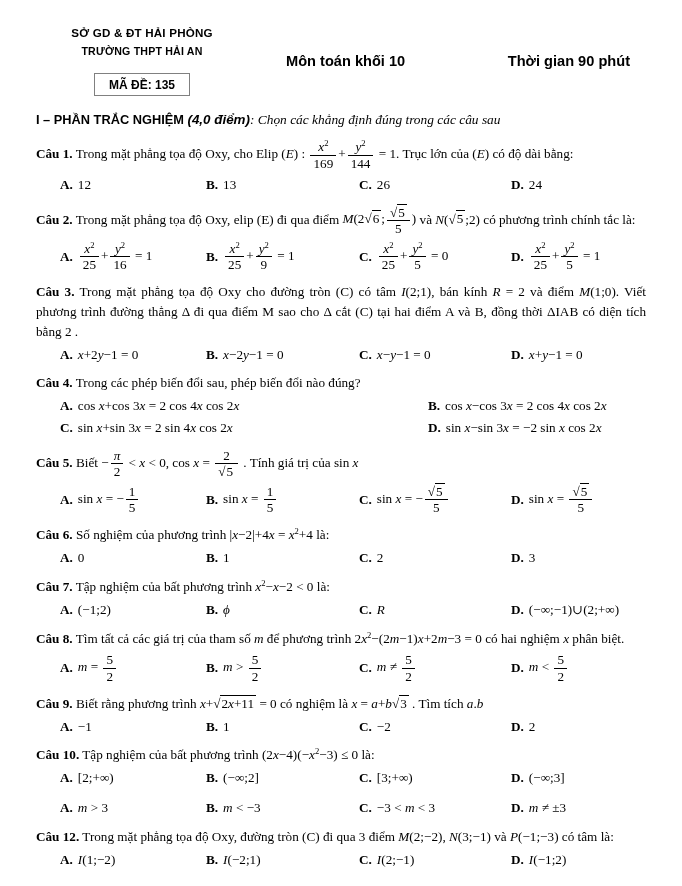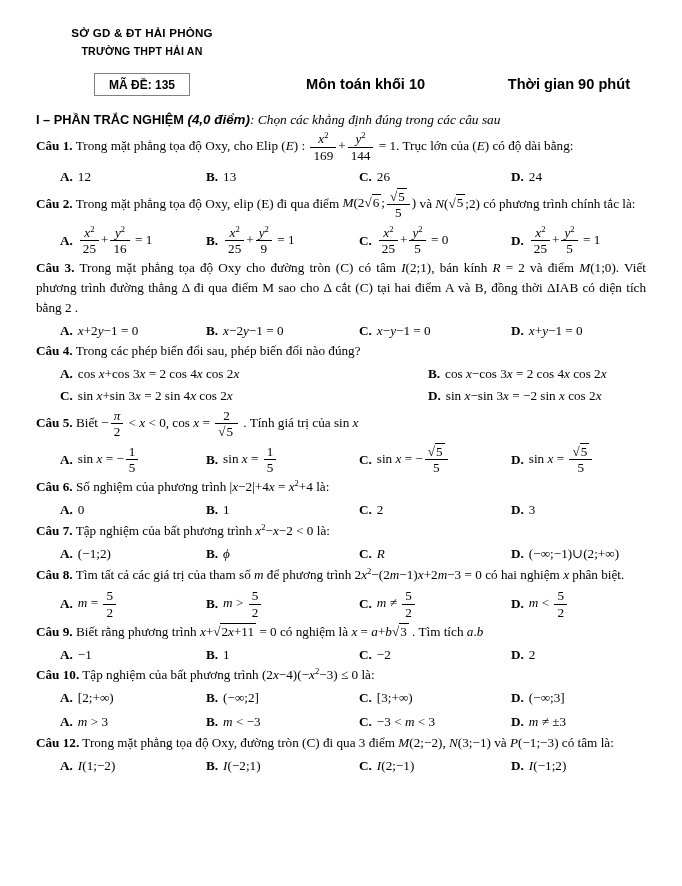--- a/index.html
+++ b/index.html
@@ -3,35 +3,35 @@
 <meta charset="utf-8">
 <style>
   html,body{margin:0;padding:0;background:#ffffff;}
   .page{
     width:682px;min-height:886px;box-sizing:border-box;
     padding:24px 36px 14px 36px;
     font-family:"Liberation Serif","DejaVu Serif",serif;
     font-size:13.2px;color:#000;line-height:1.5;background:#ffffff;
   }
   
-  .header{display:flex;align-items:flex-end;gap:20px;}
+  .header{display:flex;align-items:center;}
   .hleft{width:212px;text-align:center;font-family:"Liberation Sans","DejaVu Sans",sans-serif;font-weight:bold;}
   .dep{font-size:11.6px;letter-spacing:.2px;}
   .sch{font-size:10.6px;margin-top:3px;letter-spacing:.2px;}
   .codewrap{margin-top:13px;}
   .code-box{display:inline-block;border:1px solid #808080;padding:2px 14px 1px;font-size:12px;}
   .hright{flex:1;padding-left:38px;font-family:"Liberation Sans","DejaVu Sans",sans-serif;font-weight:bold;}
   .title{font-size:15.6px;white-space:nowrap;}
   .subrow{display:flex;justify-content:space-between;font-size:14.6px;margin-top:3px;padding-right:16px;}
   
   .section{margin-top:14px;font-size:13.4px;}
   .section b{font-family:"Liberation Sans","DejaVu Sans",sans-serif;font-size:12.8px;}
   .section i{font-size:13.4px;}
   
-  .q{}
+  .q{margin-top:8px;}
   .stem{text-align:justify;}
   .qlab{white-space:nowrap;}
   .opts{display:grid;margin-left:24px;margin-top:2px;}
   .opts.four{grid-template-columns:146px 153px 152px 1fr;}
   .opts.two{grid-template-columns:368px 1fr;}
   .opt{padding:1px 4px 1px 0;display:flex;align-items:center;}
   .opt b{margin-right:5px;}
   
   .mt{white-space:normal;}
   .frac{display:inline-block;text-align:center;vertical-align:middle;margin:1px 2px;line-height:1.15;}

